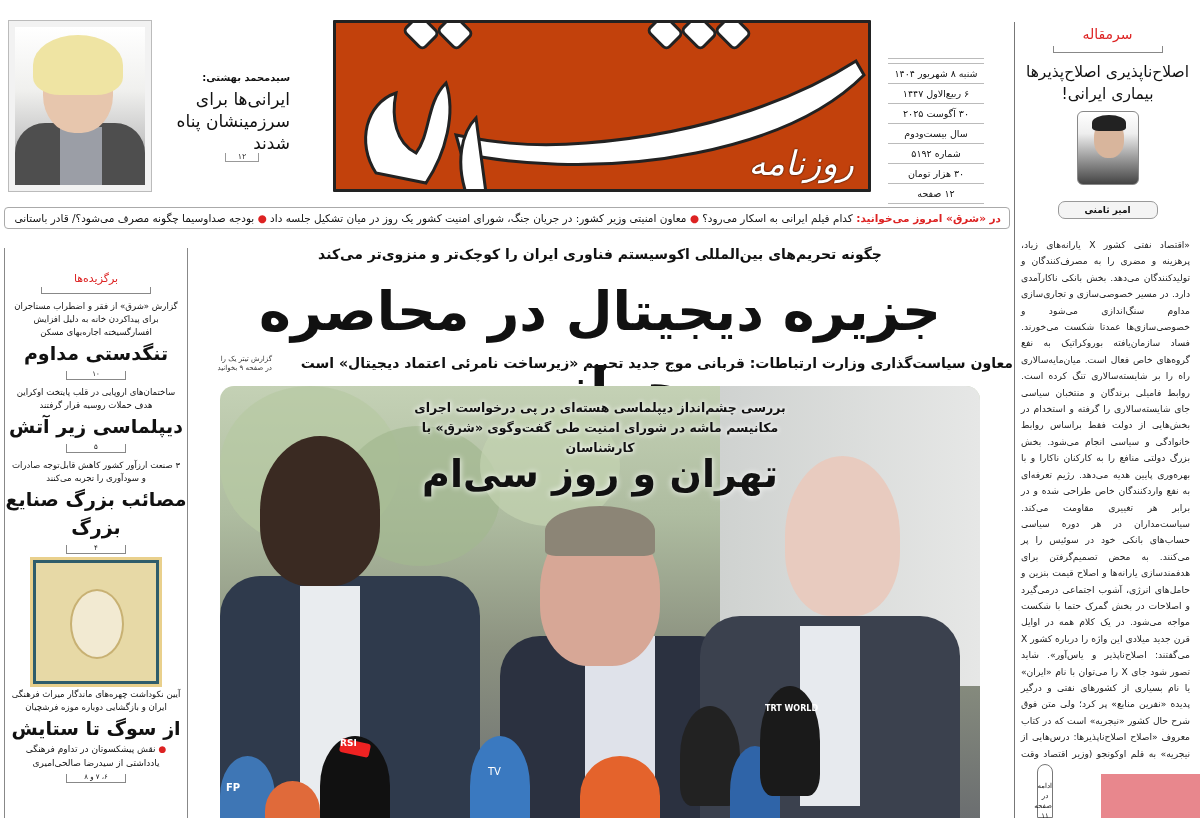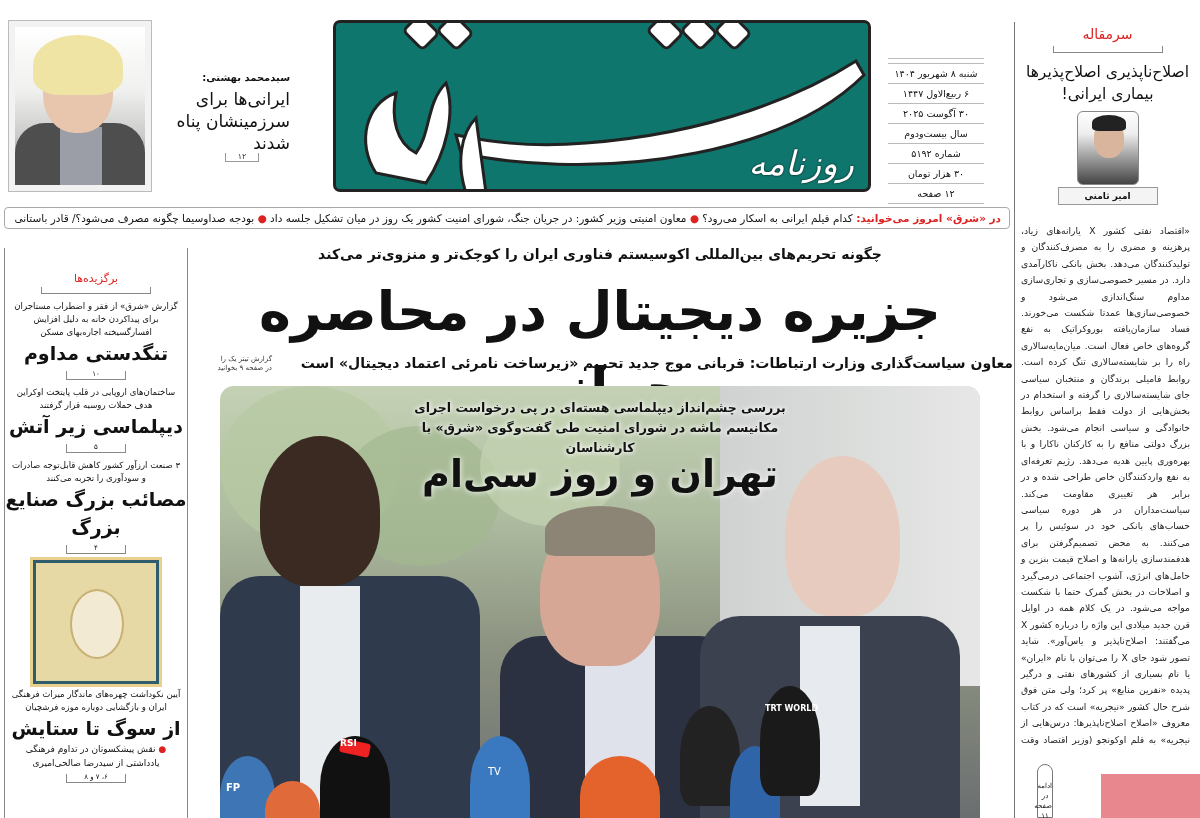--- a/index.html
+++ b/index.html
@@ -2,21 +2,21 @@
 <html><head>
 <meta charset="utf-8">
 <style>
   *{box-sizing:border-box;margin:0;padding:0}
   html,body{width:1200px;height:818px;overflow:hidden;background:#fff}
   body{font-family:"DejaVu Sans",sans-serif;color:#111;position:relative;direction:rtl}
   .abs{position:absolute}
   .c{text-align:center}
 
   
-  .logo{left:333px;top:20px;width:538px;height:172px;background:#0f766e;border:3px solid #222;border-radius:7px;overflow:hidden}
+  .logo{left:333px;top:20px;width:538px;height:172px;background:#c2410c;border:3px solid #222;border-radius:1px;overflow:hidden}
   .logo-svg{position:absolute;left:0;top:0}
   .logo-sub{position:absolute;right:14px;bottom:6px;color:#fff;font-family:"DejaVu Serif",serif;font-size:34px;font-style:italic;text-shadow:0 0 2px #000}
   .dots{position:absolute;top:-4px;display:flex;gap:4px}
   .dot{width:30px;height:26px;background:#fff;border:3px solid #222;border-radius:6px;transform:rotate(45deg)}
 
   .dateinfo{left:888px;top:58px;width:96px;font-size:9.5px;line-height:19px;text-align:center;color:#111}
   .dateinfo div{border-bottom:1px solid #bbb}
   .dateinfo .top{border-top:1px solid #bbb;height:6px}
 
   
@@ -31,21 +31,21 @@
   .pageref{font-size:8px;color:#333;border:1px solid #999;border-top:none;border-bottom:none;display:inline-block;padding:0 12px;border-bottom:1px solid #999;height:9px;line-height:8px}
 
   
   .editorial{left:1014px;top:22px;width:186px;height:796px;border-left:1px solid #777}
   .ed-label{color:#d22;font-size:14px;text-align:center;margin-top:4px}
   .ed-rule{width:110px;height:7px;margin:4px auto 8px;border:1px solid #888;border-top:none}
   .ed-title{font-size:15.5px;line-height:22px;text-align:center;direction:rtl;padding:0 6px}
   .ed-photo{width:62px;height:74px;margin:6px auto 0;border:1px solid #888;border-radius:6px;background:linear-gradient(#fff 0,#eee 30%,#444 100%);position:relative;overflow:hidden}
   .ed-face{position:absolute;left:16px;top:8px;width:30px;height:38px;border-radius:45%;background:#d8b59c}
   .ed-hair{position:absolute;left:14px;top:3px;width:34px;height:16px;border-radius:50% 50% 20% 20%;background:#222}
-  .ed-name{width:100px;margin:2px auto 0;font-size:9px;font-weight:bold;text-align:center;border:1px solid #999;border-radius:0;background:#f4f4f4;padding:3px 0}
+  .ed-name{width:100px;margin:16px auto 0;font-size:9px;font-weight:bold;text-align:center;border:1px solid #999;border-radius:7px;background:#f4f4f4;padding:3px 0}
   .ed-body{font-size:9.2px;line-height:16.4px;text-align:justify;direction:rtl;padding:18px 10px 0 6px;color:#222}
   .continued{position:absolute;left:22px;top:742px;width:16px;height:54px;border:1px solid #777;border-radius:18px 18px 0 0;font-size:7px;text-align:center;padding-top:16px;line-height:10px}
   .stamp{position:absolute;left:86px;top:752px;width:100px;height:50px;background:rgba(220,70,80,.65)}
 
   
   .ticker{left:4px;top:207px;width:1006px;height:22px;border:1px solid #aaa;border-radius:4px;font-size:10.5px;line-height:20px;white-space:nowrap;overflow:hidden;direction:rtl;padding-right:8px}
   .ticker .lead{color:#d22;font-weight:bold}
   .bullet{color:#d22}
 
   

